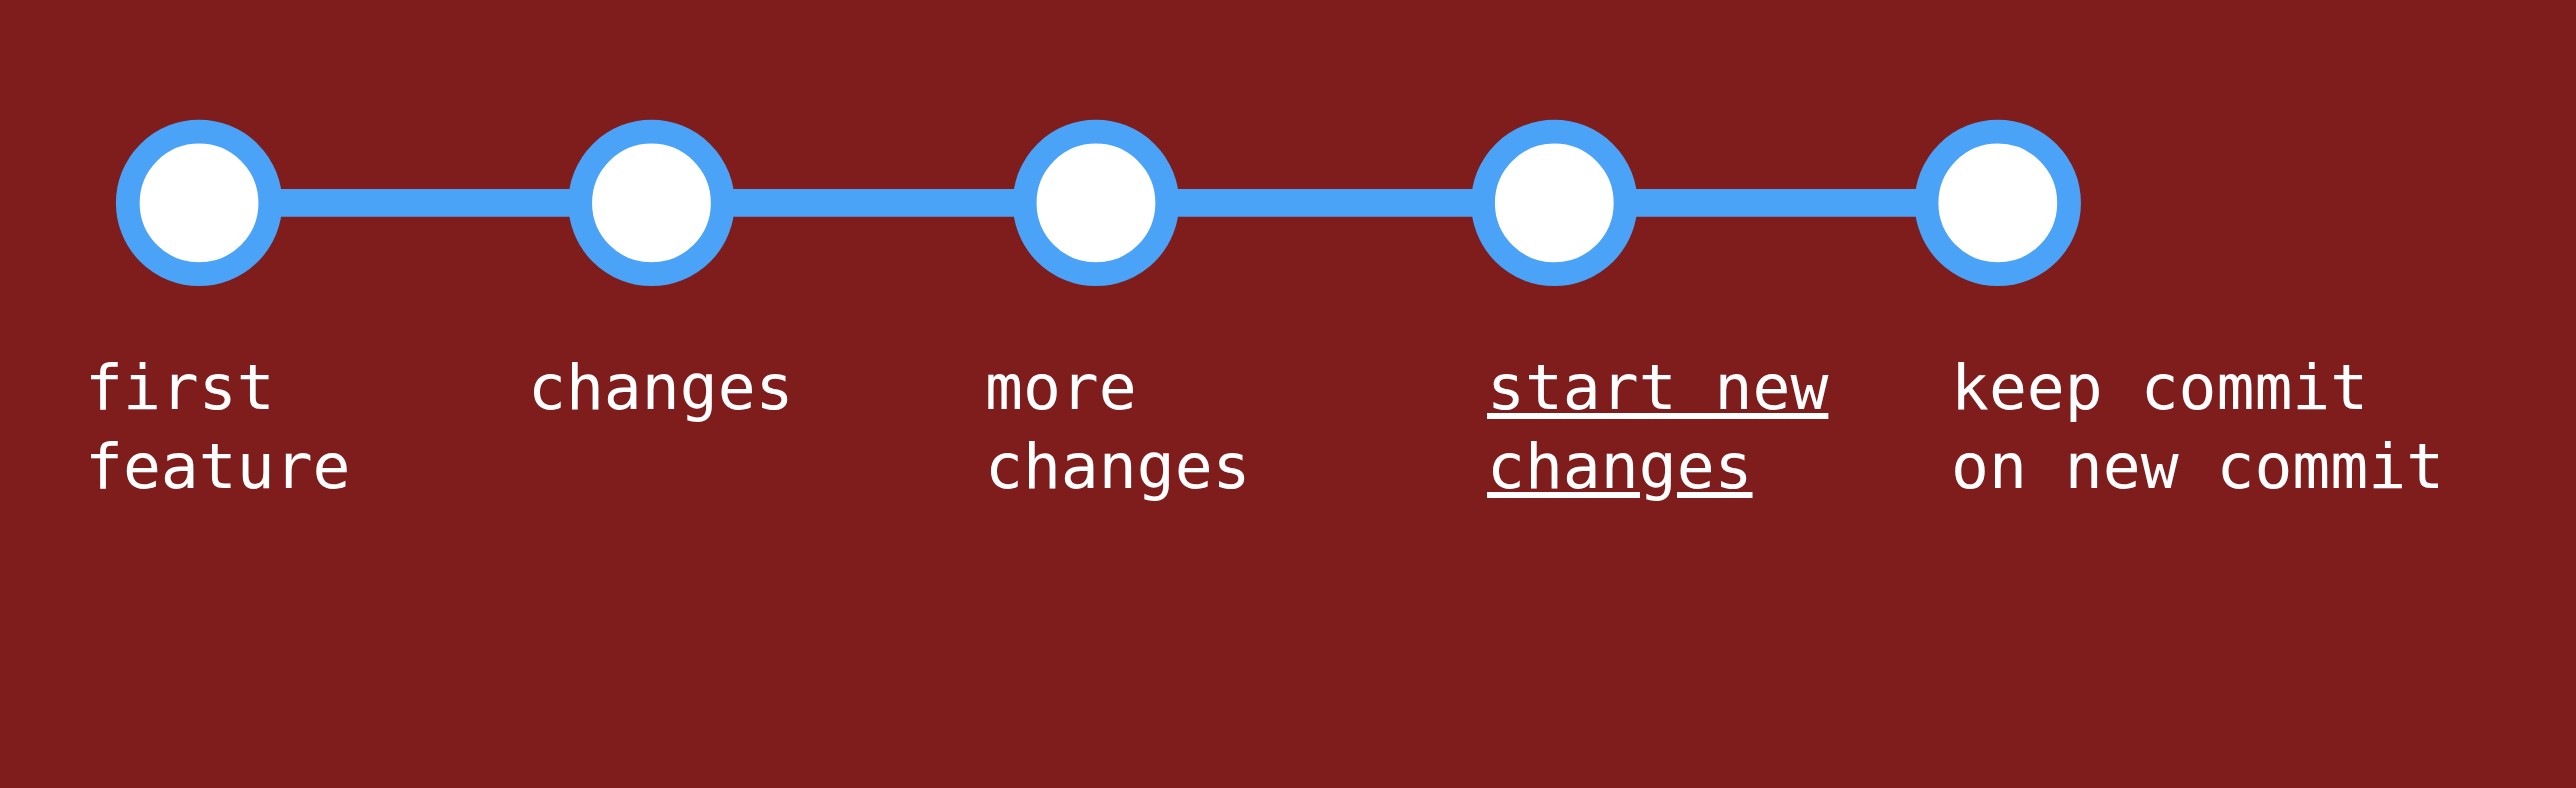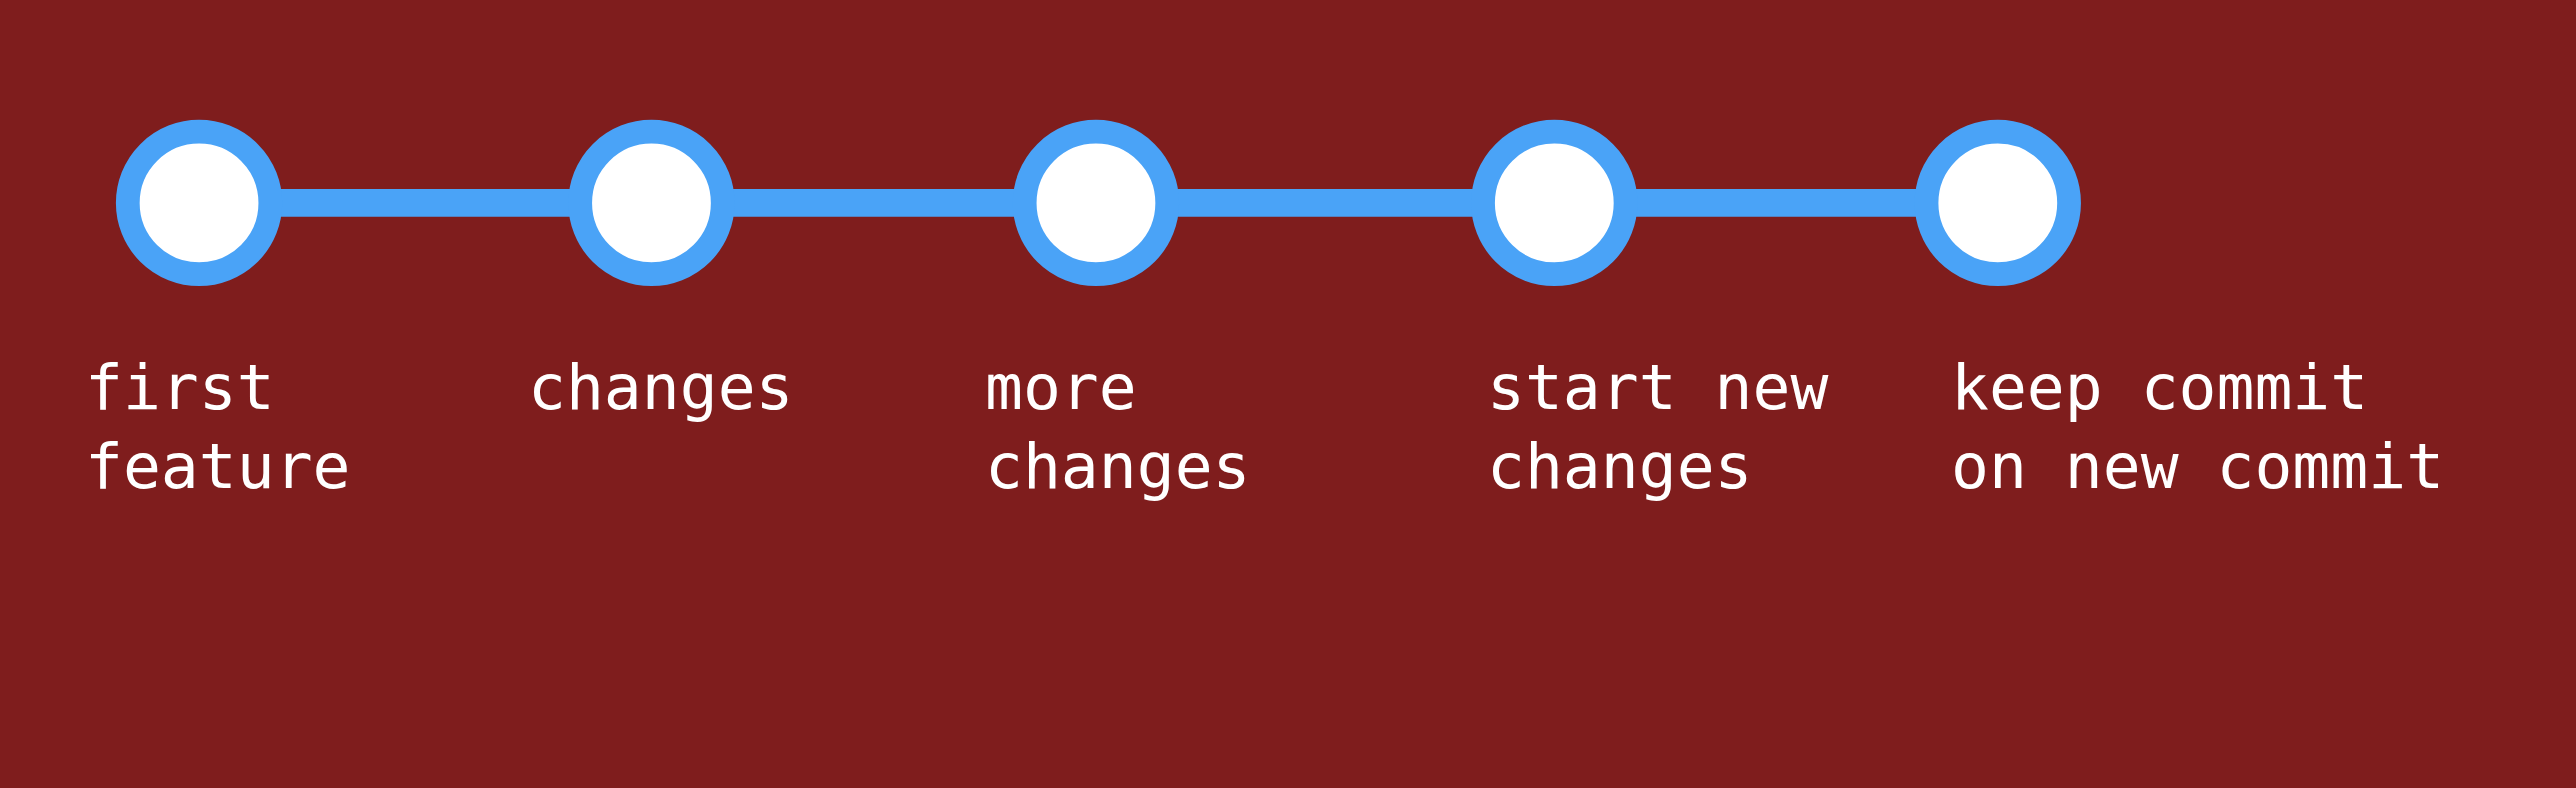--- a/index.html
+++ b/index.html
@@ -49,17 +49,17 @@
       <circle cx="201" cy="205" r="72" fill="#ffffff" stroke="#4aa3f7" stroke-width="24"></circle>
       <circle cx="658" cy="205" r="72" fill="#ffffff" stroke="#4aa3f7" stroke-width="24"></circle>
       <circle cx="1107" cy="205" r="72" fill="#ffffff" stroke="#4aa3f7" stroke-width="24"></circle>
       <circle cx="1570" cy="205" r="72" fill="#ffffff" stroke="#4aa3f7" stroke-width="24"></circle>
       <circle cx="2018" cy="205" r="72" fill="#ffffff" stroke="#4aa3f7" stroke-width="24"></circle>
     </svg>
   <div class="labels">
       <div class="commit-label" style="left: 85px; top: 348px; color: rgb(255, 255, 255);"><span>first</span><span>feature</span></div>
       <div class="commit-label" style="left: 528px; top: 348px; color: rgb(255, 255, 255);"><span>changes</span></div>
       <div class="commit-label" style="left: 985px; top: 348px; color: rgb(255, 255, 255);"><span>more</span><span>changes</span></div>
-      <div class="commit-label" style="left: 1487px; top: 348px; color: rgb(255, 255, 255);"><span>start new</span><span>changes</span></div>
+      <div class="commit-label" style="left: 1487px; top: 348px; color: rgb(255, 255, 255); text-decoration: underline;"><span>start new</span><span>changes</span></div>
       <div class="commit-label" style="left: 1951px; top: 348px; color: rgb(255, 255, 255);"><span>keep commit</span><span>on new commit</span></div>
     </div>
 </div>
 
 
 </body></html>

